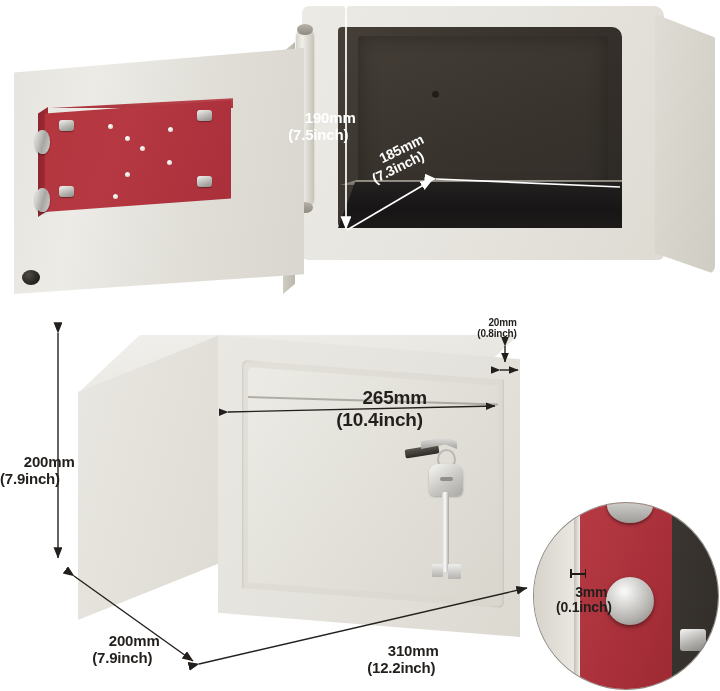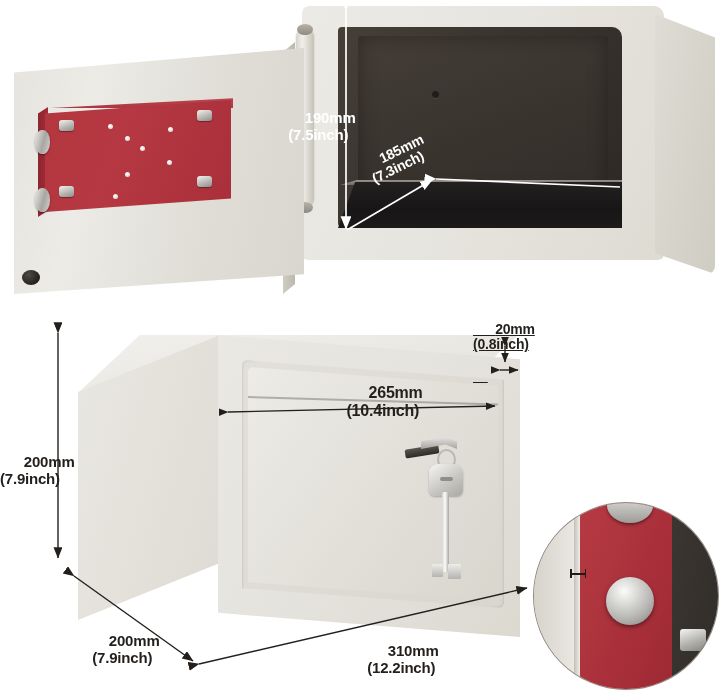--- a/index.html
+++ b/index.html
@@ -311,33 +311,36 @@
     </div>
 
     <div class="lbl dark" style="left:85px;top:316px;font-size:15px;text-align:center;">
       <span>200mm</span><span class="l2">(7.9inch)</span>
     </div>
 
     <div class="lbl dark" style="left:364px;top:326px;font-size:15px;text-align:center;">
       <span>310mm</span><span class="l2">(12.2inch)</span>
     </div>
 
-    <div class="lbl dark" style="left:343px;top:66px;font-size:16px;text-align:center;">
+    <div class="lbl dark" style="left:332px;top:66px;font-size:19px;text-align:center;">
       <span>265mm</span><span class="l2">(10.4inch)</span>
     </div>
 
-    <div class="lbl dark" style="left:473px;top:6px;font-size:14px;text-align:left;text-decoration:underline;">
+    <div class="lbl dark" style="left:473px;top:6px;font-size:10px;text-align:right;">
       <span>20mm</span><span class="l2">(0.8inch)</span>
     </div>
   </div>
 
   <div class="inset">
     <div class="in-wallL"></div>
     <div class="in-doorgap"></div>
     <div class="in-red"></div>
     <div class="in-dark"></div>
     <div class="in-boltTop"></div>
     <div class="in-boltMid"></div>
     <div class="in-screw"></div>
     <div class="in-tick"></div>
   </div>
+  <div class="lbl dark" style="left:556px;top:569px;font-size:14px;text-align:center;">
+    <span>3mm</span><span class="l2">(0.1inch)</span>
+  </div>
 
 </div>
 
 </body></html>

